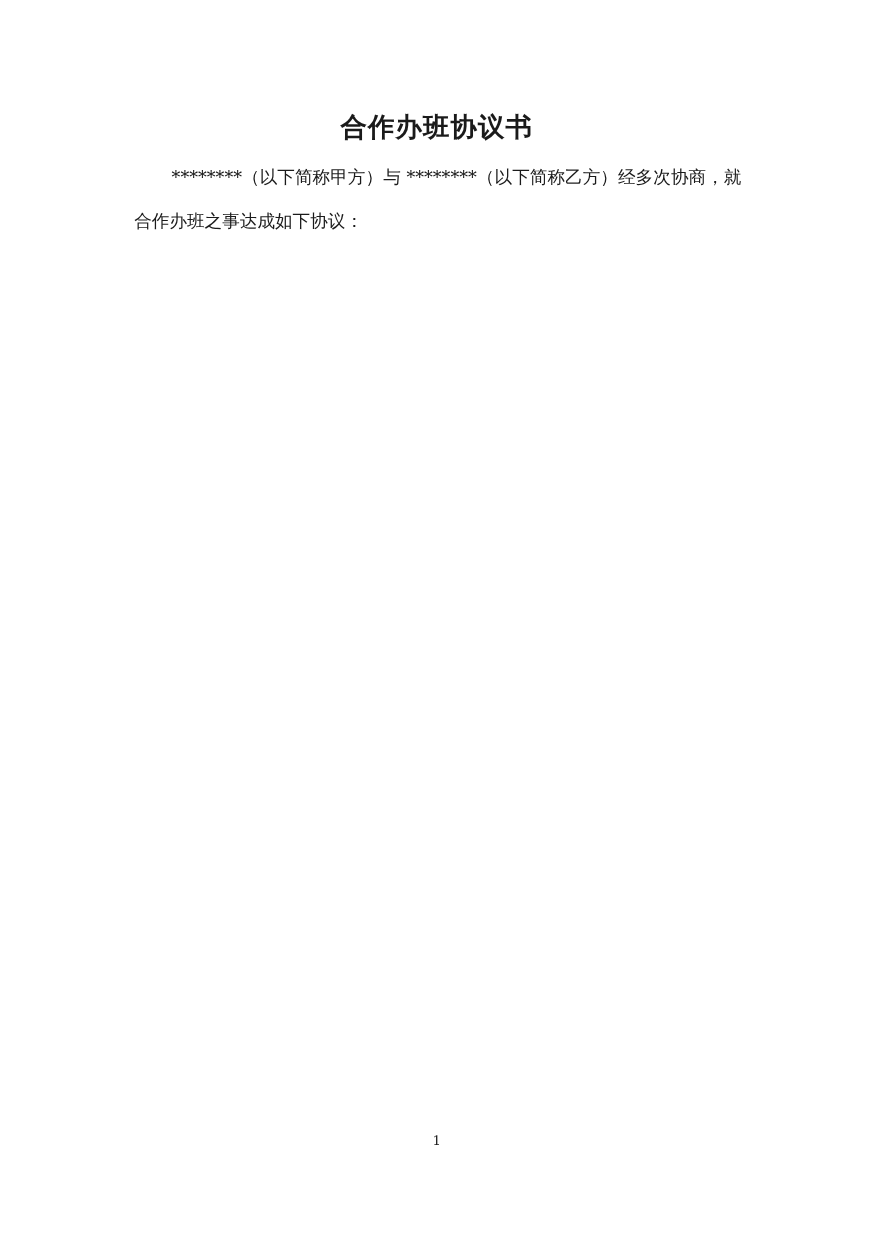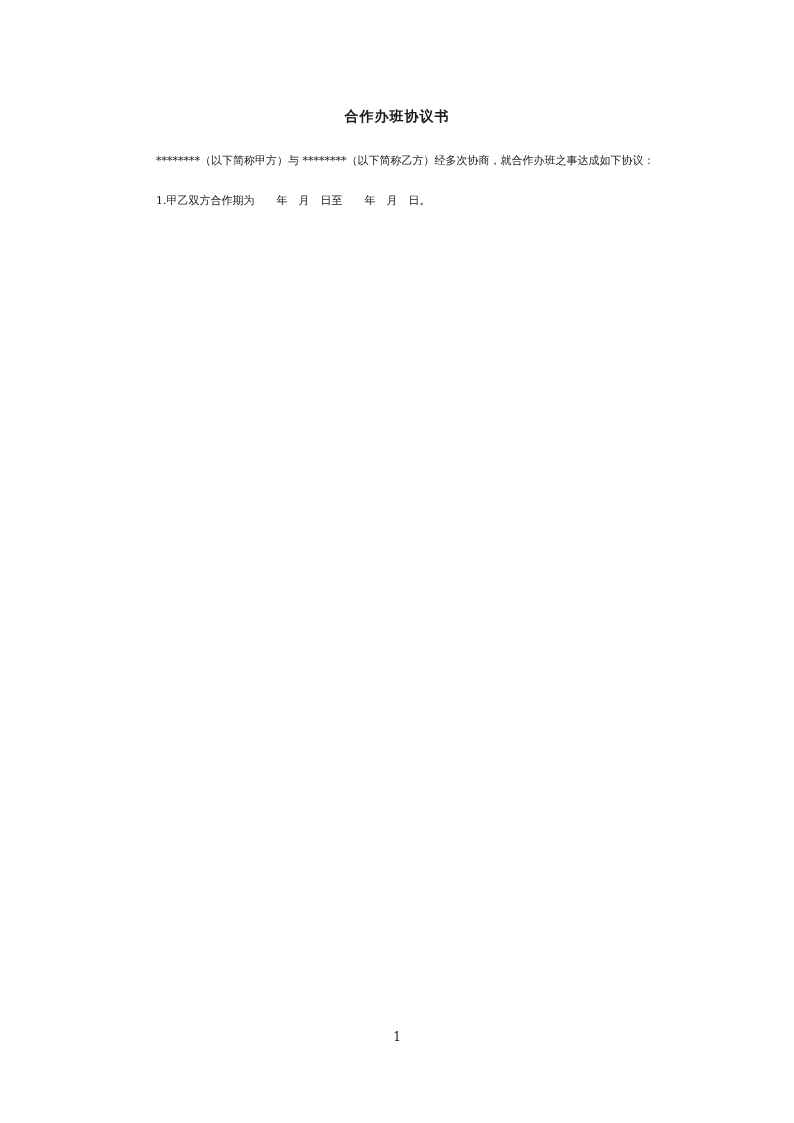--- a/index.html
+++ b/index.html
@@ -1,29 +1,28 @@
 <!DOCTYPE html>
 <html><head>
 <meta charset="utf-8">
 <style>
   html, body { margin:0; padding:0; background:#ffffff; }
   body { width:794px; height:1123px; position:relative; overflow:hidden;
     font-family: "DejaVu Serif", "Liberation Serif", serif; color:#1a1a1a; }
   .page { position:absolute; left:0; top:0; width:794px; height:1123px; }
   .title { position:absolute; top:100px; left:0; width:794px; text-align:center;
-    font-size:14px; font-weight:bold; letter-spacing:1px; line-height:32px; }
-  .body { position:absolute; top:141px; left:122px; width:552px; font-size:11px; line-height:40.2px; }
+    font-size:24px; font-weight:bold; letter-spacing:1px; line-height:32px; }
+  .body { position:absolute; top:141px; left:122px; width:552px; font-size:16px; line-height:40.2px; }
   .para { margin:0; text-align:justify; text-align-last:left; }
   .para.indent { text-indent:34px; }
   .para.gap { margin-top:9px; }
   .pagenum { position:absolute; top:1030px; left:0; width:794px; text-align:center; font-size:12px; }
 </style>
 </head>
 <body>
 
 <div class="page">
   <div class="title">合作办班协议书</div>
   <div class="body">
     <p class="para indent">********（以下简称甲方）与 ********（以下简称乙方）经多次协商，就合作办班之事达成如下协议：</p>
-    <p class="para indent">1.甲乙双方合作期为　　年　月　日至　　年　月　日。</p>
   </div>
   <div class="pagenum">1</div>
 </div>
 
 </body></html>

